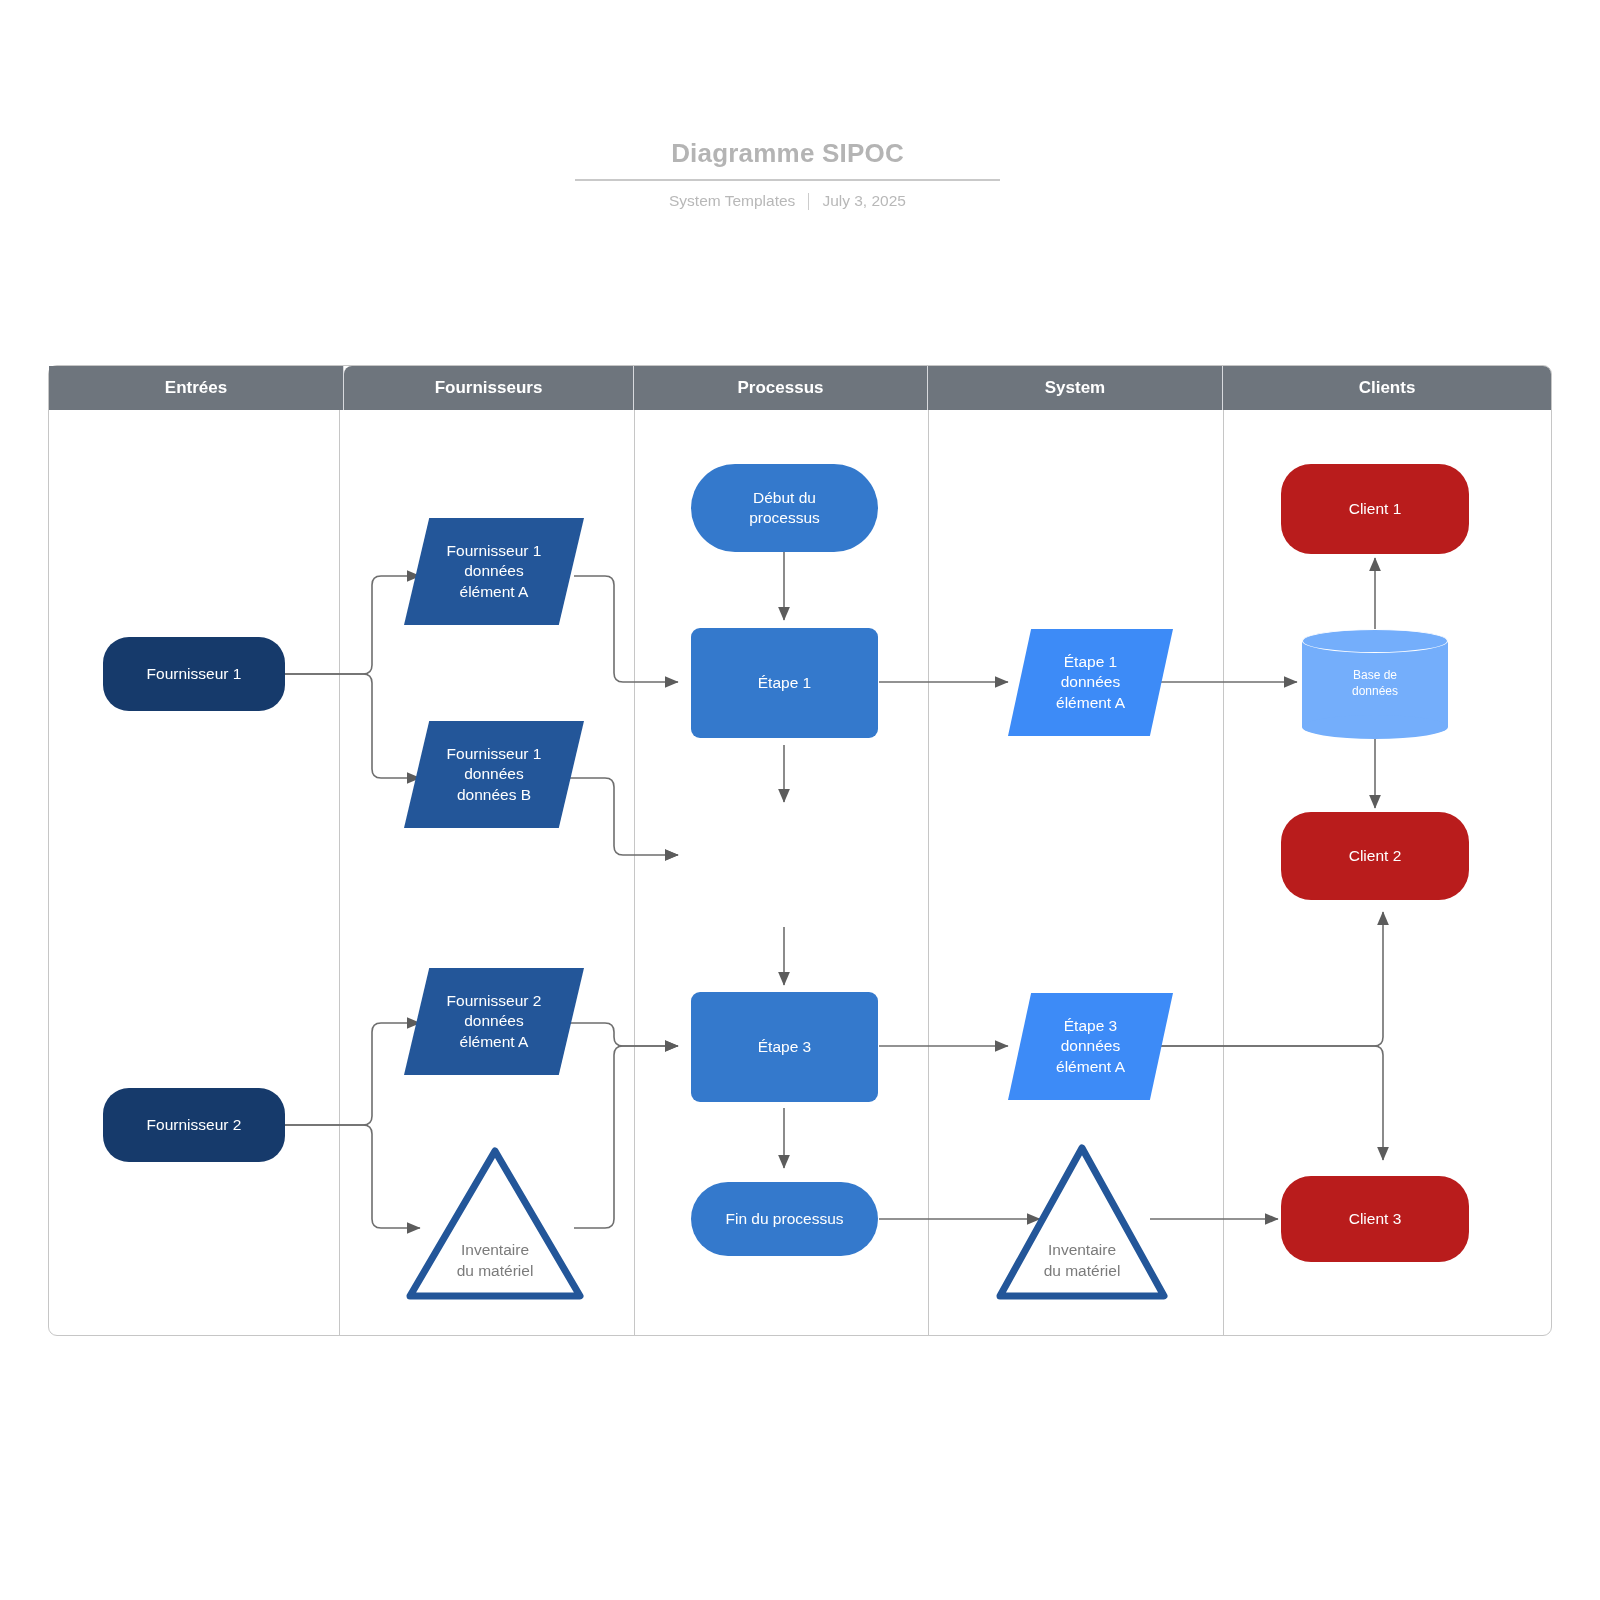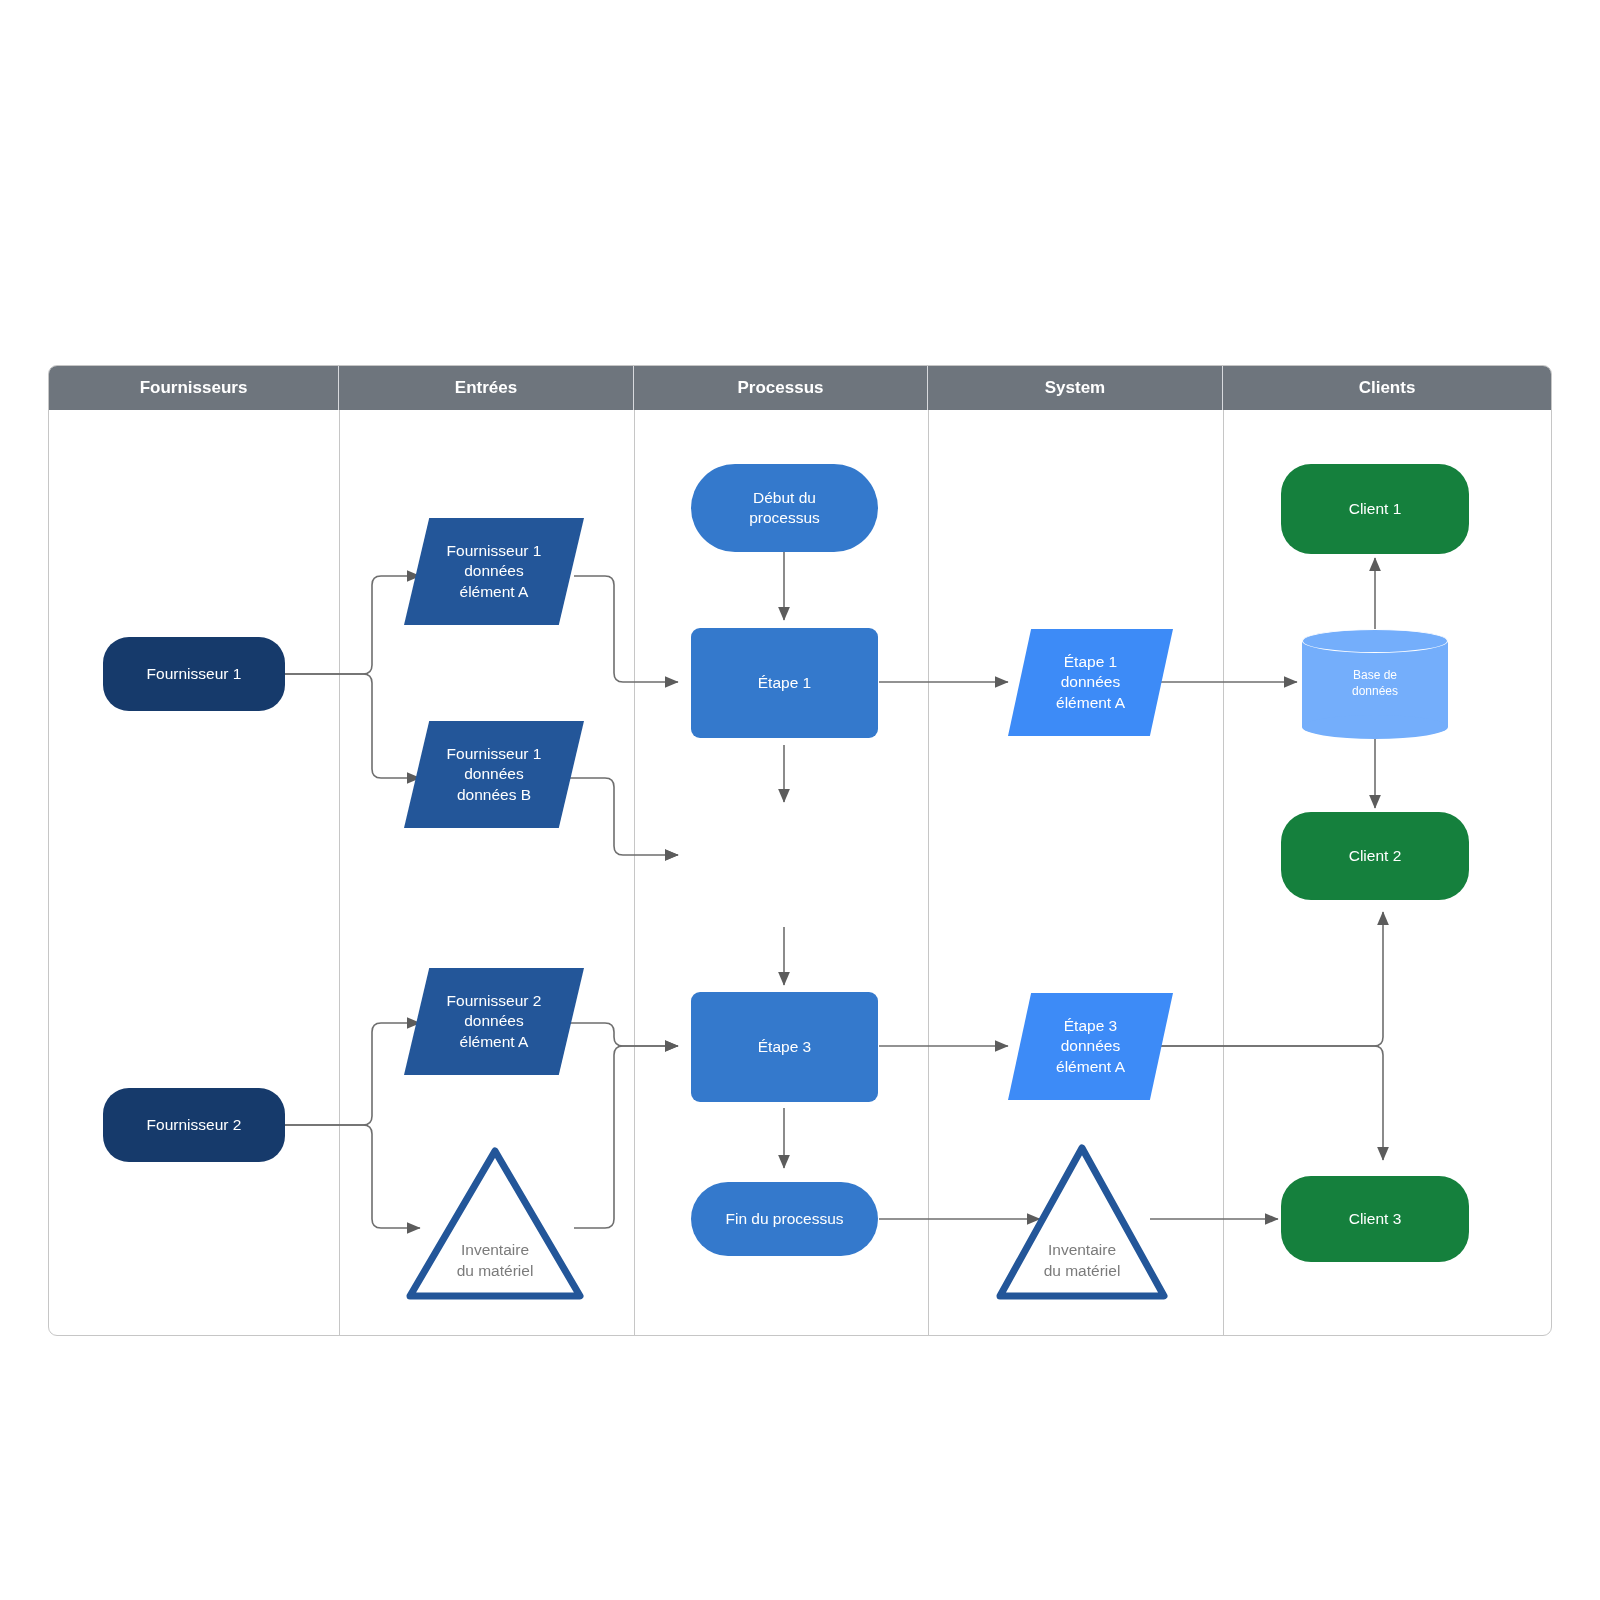--- a/index.html
+++ b/index.html
@@ -135,21 +135,21 @@
   .n-para-dark {
     background: #235699;
   }
   .n-para-light {
     background: #3d8bf7;
   }
   .parallelogram {
     clip-path: polygon(14% 0%, 100% 0%, 86% 100%, 0% 100%);
   }
   .n-client {
-    background: #15803d;
+    background: #b91c1c;
     border-radius: 30px;
   }
 
   
   .n-db {
     position: absolute;
     display: flex;
     align-items: center;
     justify-content: center;
     text-align: center;
@@ -205,26 +205,34 @@
     color: #7b7b7b;
     font-size: 15.5px;
     line-height: 1.32;
   }
 </style>
 </head>
 <body>
 
 <div id="root">
 
+  <div class="title-block">
+    <div class="doc-title">Diagramme SIPOC</div>
+    <div class="doc-sub">
+      <span>System Templates</span>
+      <span class="divider"></span>
+      <span>July 3, 2025</span>
+    </div>
+  </div>
 
   <div class="board">
 
     <div class="header-row">
+      <div class="col-head" style="width:295px">Entrées</div>
       <div class="col-head first" style="width:290px">Fournisseurs</div>
-      <div class="col-head" style="width:295px">Entrées</div>
       <div class="col-head" style="width:294px">Processus</div>
       <div class="col-head" style="width:295px">System</div>
       <div class="col-head last" style="width:328px">Clients</div>
     </div>
 
     <div class="lane-sep" style="left:290px"></div>
     <div class="lane-sep" style="left:585px"></div>
     <div class="lane-sep" style="left:879px"></div>
     <div class="lane-sep" style="left:1174px"></div>
   </div>

